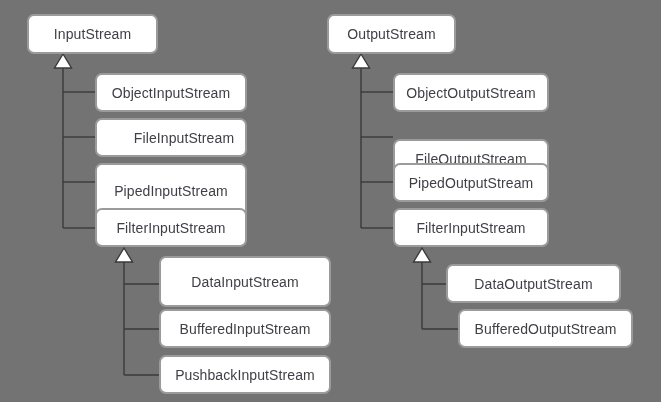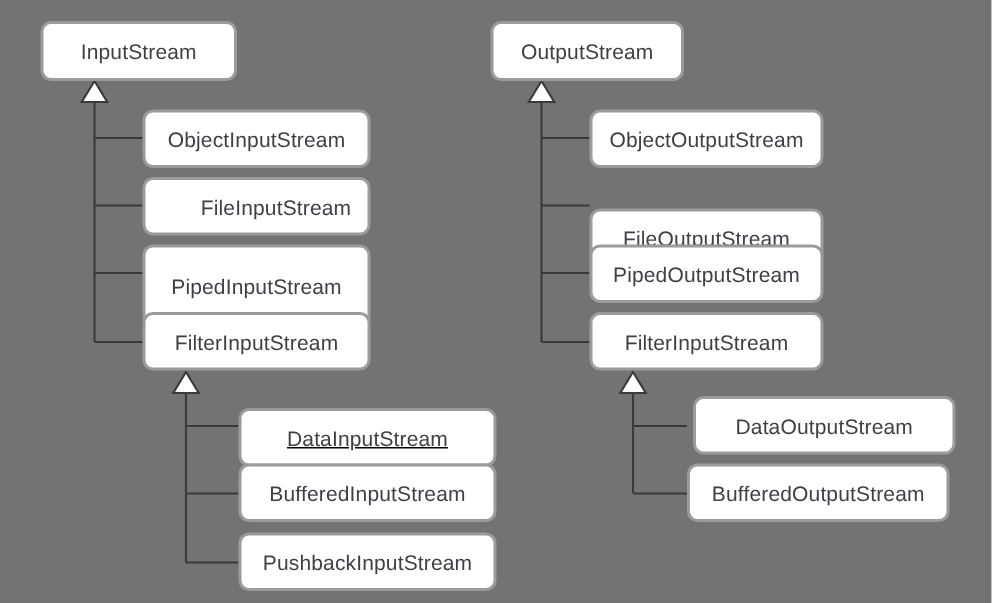--- a/index.html
+++ b/index.html
@@ -77,21 +77,21 @@
     </div>
     <div class="uml-box" style="left: 95px; top: 118px; width: 152px; height: 39px; padding-left: 26px;">
       <span class="uml-label">FileInputStream</span>
     </div>
     <div class="uml-box" style="left: 95px; top: 163px; width: 152px; height: 56px;">
       <span class="uml-label">PipedInputStream</span>
     </div>
     <div class="uml-box" style="left: 95px; top: 208px; width: 152px; height: 39px;">
       <span class="uml-label">FilterInputStream</span>
     </div>
-    <div class="uml-box" style="left: 159px; top: 272px; width: 172px; height: 39px; text-decoration: underline;">
+    <div class="uml-box" style="left: 159px; top: 256px; width: 172px; height: 51px;">
       <span class="uml-label">DataInputStream</span>
     </div>
     <div class="uml-box" style="left: 159px; top: 355px; width: 172px; height: 39px;">
       <span class="uml-label">PushbackInputStream</span>
     </div>
     <div class="uml-box" style="left: 159px; top: 309px; width: 172px; height: 39px;">
       <span class="uml-label">BufferedInputStream</span>
     </div>
     <div class="uml-box" style="left: 393px; top: 73px; width: 156px; height: 39px;">
       <span class="uml-label">ObjectOutputStream</span>
@@ -101,19 +101,19 @@
     </div>
     <div class="uml-box" style="left: 393px; top: 118px; width: 156px; height: 39px; margin-top: 21px;">
       <span class="uml-label">FileOutputStream</span>
     </div>
     <div class="uml-box" style="left: 393px; top: 163px; width: 156px; height: 39px; text-align: right;">
       <span class="uml-label">PipedOutputStream</span>
     </div>
     <div class="uml-box" style="left: 393px; top: 208px; width: 156px; height: 39px;">
       <span class="uml-label">FilterInputStream</span>
     </div>
-    <div class="uml-box" style="left: 462px; top: 264px; width: 175px; height: 39px;">
+    <div class="uml-box" style="left: 446px; top: 264px; width: 175px; height: 39px;">
       <span class="uml-label">DataOutputStream</span>
     </div>
     <div class="uml-box" style="left: 458px; top: 309px; width: 175px; height: 39px;">
       <span class="uml-label">BufferedOutputStream</span>
     </div>
   </div>
 
 </body></html>

